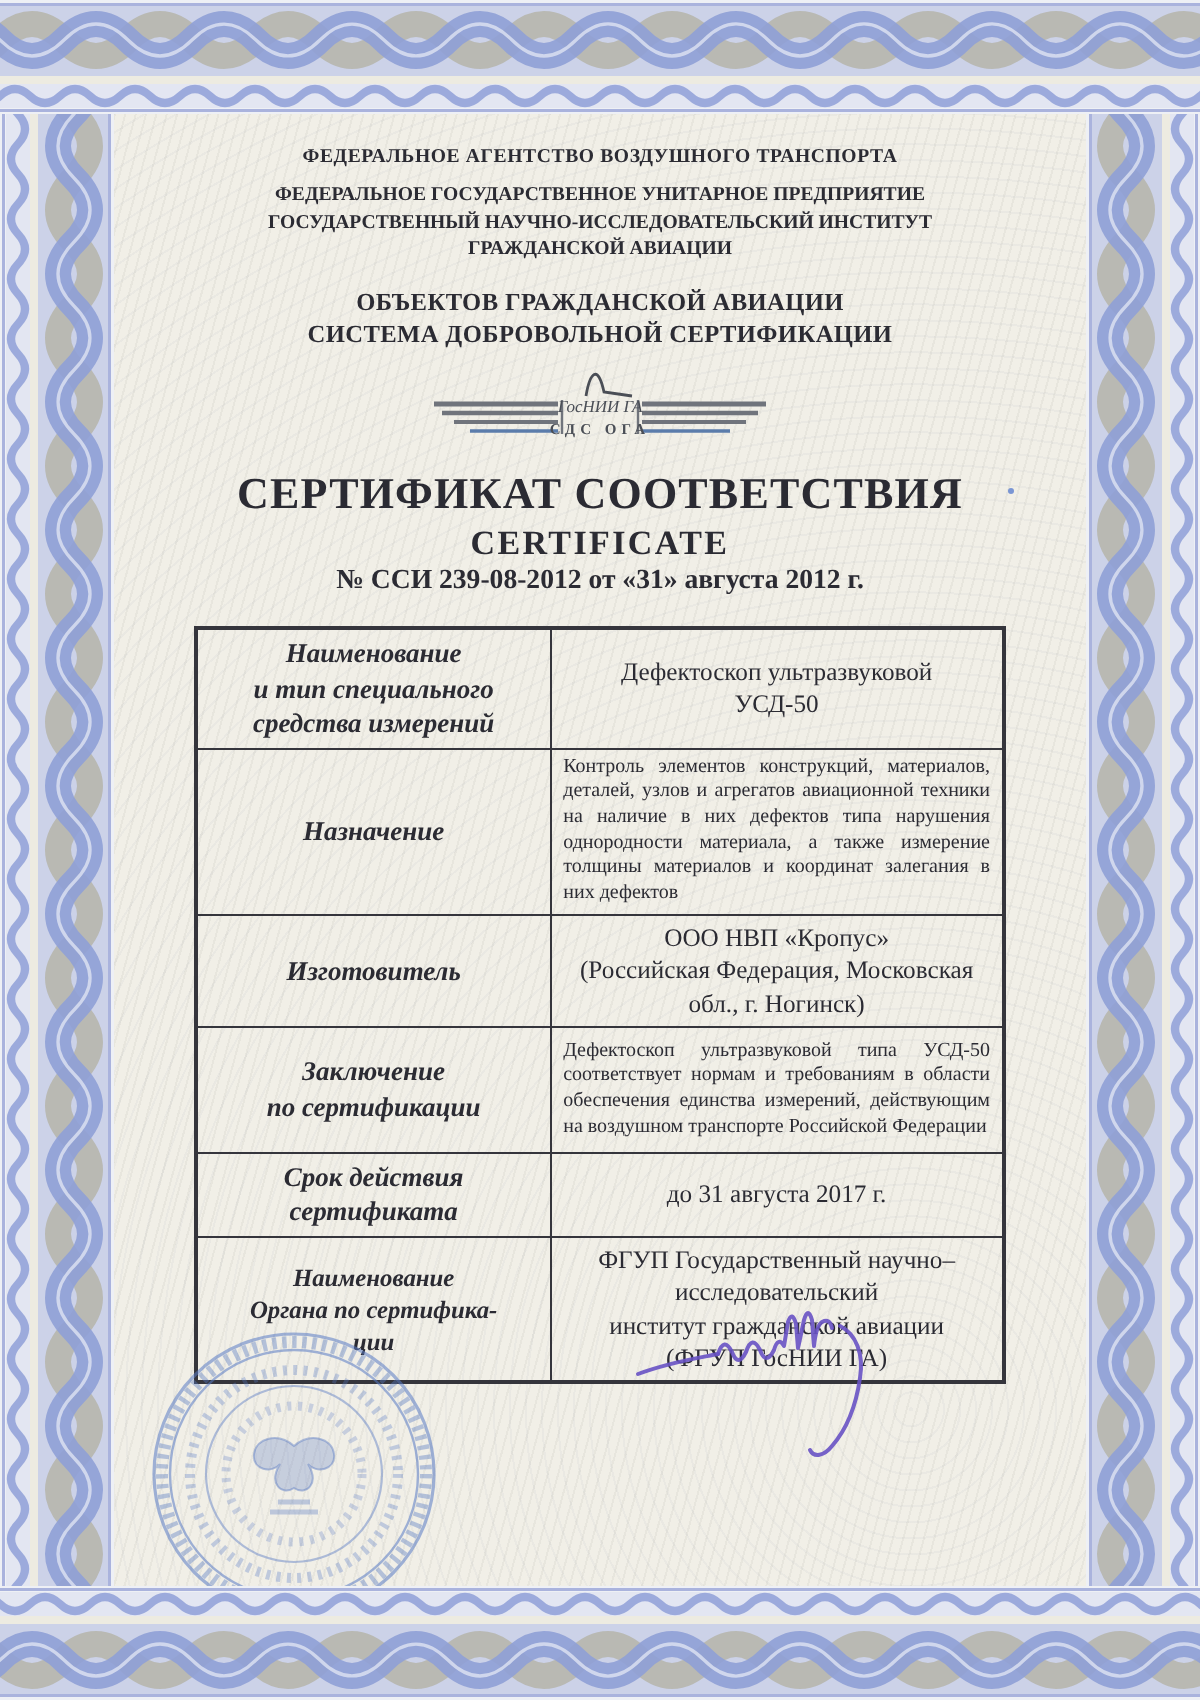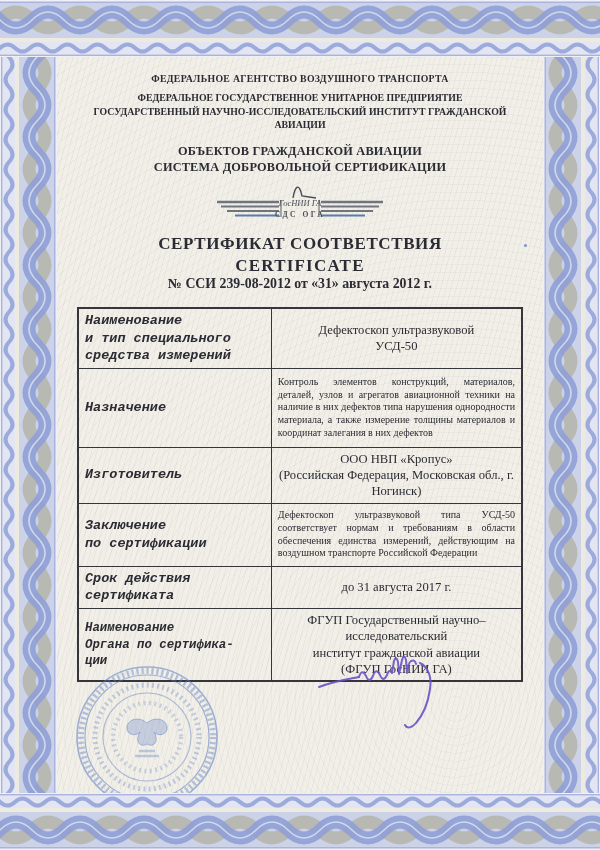--- a/index.html
+++ b/index.html
@@ -8,34 +8,34 @@
   .edge{position:absolute;display:block;}
   .edge-top{top:0;left:0;}
   .edge-bottom{bottom:0;left:0;transform:scaleY(-1);}
   .edge-left{top:57px;left:0;}
   .edge-right{top:57px;right:0;transform:scaleX(-1);}
   .paper{position:absolute;left:57px;top:57px;right:57px;bottom:57px;
          background:
            repeating-linear-gradient(105deg, rgba(150,150,140,0.10) 0 1px, rgba(0,0,0,0) 1px 5px),
            repeating-radial-gradient(circle at 82% 88%, rgba(140,148,170,0.07) 0 1px, rgba(0,0,0,0) 1px 8px),
            #f1efe7;
-         padding:16px 20px;box-sizing:border-box;overflow:hidden;text-align:center;}
+         padding:16px 40px;box-sizing:border-box;overflow:hidden;text-align:center;}
   .pre{white-space:pre-line;}
   .h-agency{font-size:9.8px;font-weight:bold;letter-spacing:.3px;}
   .h-ent{font-size:9.8px;font-weight:bold;line-height:1.4;margin-top:7px;}
   .h-sys{font-size:12.3px;font-weight:bold;line-height:1.3;margin-top:12px;letter-spacing:.2px;}
   .logo{margin:4px auto 0;display:block;}
-  .title{font-size:17px;font-weight:bold;letter-spacing:.6px;margin-top:8px;position:relative;}
+  .title{font-size:22px;font-weight:bold;letter-spacing:.6px;margin-top:8px;position:relative;}
   .title-dot{position:absolute;right:-4px;top:10px;width:3px;height:3px;border-radius:50%;background:#5d7fd0;opacity:.8;}
   .title-en{font-size:17px;font-weight:bold;letter-spacing:1.2px;margin-top:2px;}
   .num{font-size:13.8px;font-weight:bold;}
   table.cert{width:100%;border-collapse:collapse;margin-top:15px;table-layout:fixed;}
   table.cert td{border:1.8px solid #35353c;vertical-align:middle;padding:3px 6px;}
   table.cert{border:2.2px solid #35353c;}
-  td.lbl{width:40.5%;font-weight:bold;font-style:italic;font-size:13.5px;line-height:1.3;text-align:left;font-family:Liberation Mono, monospace;}
+  td.lbl{width:40.5%;font-weight:bold;font-style:italic;font-size:13.5px;line-height:1.3;text-align:center;}
   td.lbl-sm{font-size:12.4px;}
   td.val-c{font-size:12.6px;line-height:1.3;text-align:center;margin-left:24px;}
   td.val-j{font-size:10px;line-height:1.27;text-align:justify;padding:2px 7px;}
   td.vtop{vertical-align:top;}
   tr.r1 td{height:50px;} tr.r2 td{height:72px;} tr.r3 td{height:32px;}
   tr.r4 td{height:56px;} tr.r5 td{height:34px;} tr.r6 td{height:48px;}
   .stamp{position:absolute;left:16px;top:606px;}
   .signature{position:absolute;left:258px;top:548px;}
 </style>
 </head>

